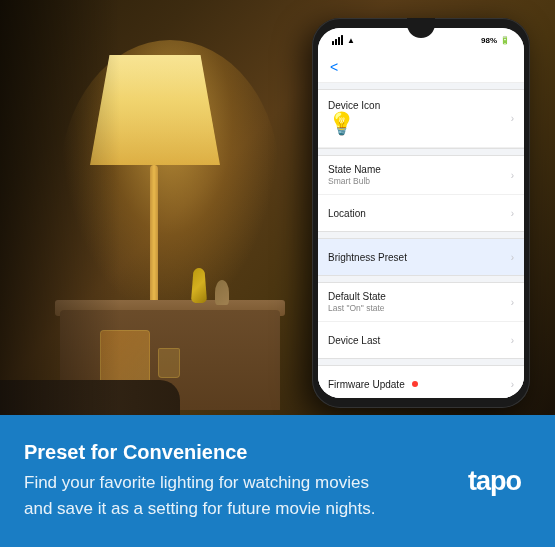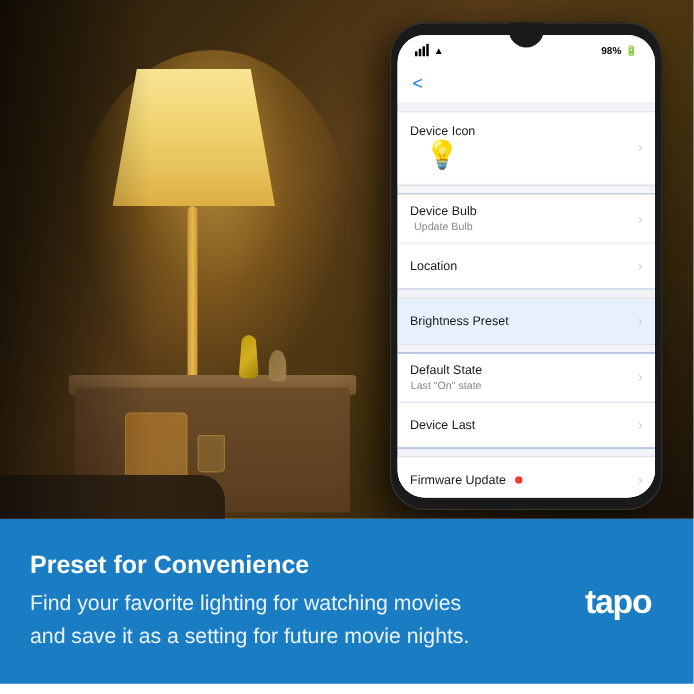--- a/index.html
+++ b/index.html
@@ -210,25 +210,24 @@
     }
 
     .back-arrow {
       font-size: 14px;
       color: #007aff;
       font-weight: 300;
     }
 
     
     .settings-group {
-      background: #1d4ed8;
+      background: #fca5a5;
       margin: 6px 0;
       border-top: 0.5px solid #e0e0e0;
       border-bottom: 0.5px solid #e0e0e0;
-      text-align: center;
     }
 
     .settings-row {
       display: flex;
       align-items: center;
       justify-content: space-between;
       padding: 8px 10px;
       border-bottom: 0.5px solid #f0f0f0;
       background: white;
       min-height: 36px;
@@ -390,22 +389,22 @@
                   <span class="row-title">Device Icon</span>
                   <span class="bulb-icon">💡</span>
                 </div>
                 <span class="row-chevron">›</span>
               </div>
             </div>
 
             <div class="settings-group">
               <div class="settings-row">
                 <div class="row-left">
-                  <span class="row-title">Device Bulb</span>
-                  <span class="row-subtitle">Update Bulb</span>
+                  <span class="row-title">State Name</span>
+                  <span class="row-subtitle">Smart Bulb</span>
                 </div>
                 <span class="row-chevron">›</span>
               </div>
               <div class="settings-row">
                 <div class="row-left">
                   <span class="row-title">Location</span>
                 </div>
                 <span class="row-chevron">›</span>
               </div>
             </div>

